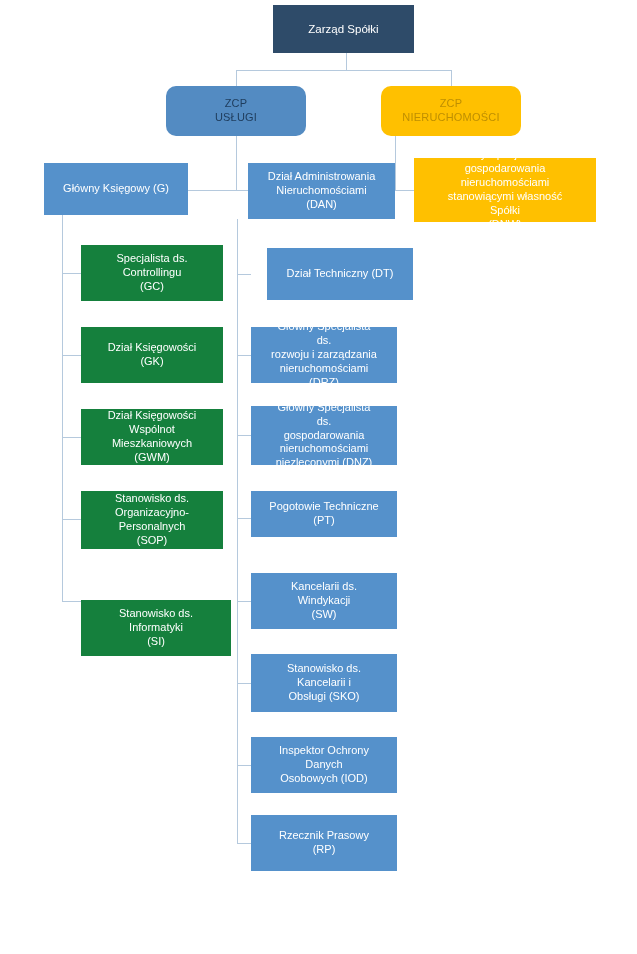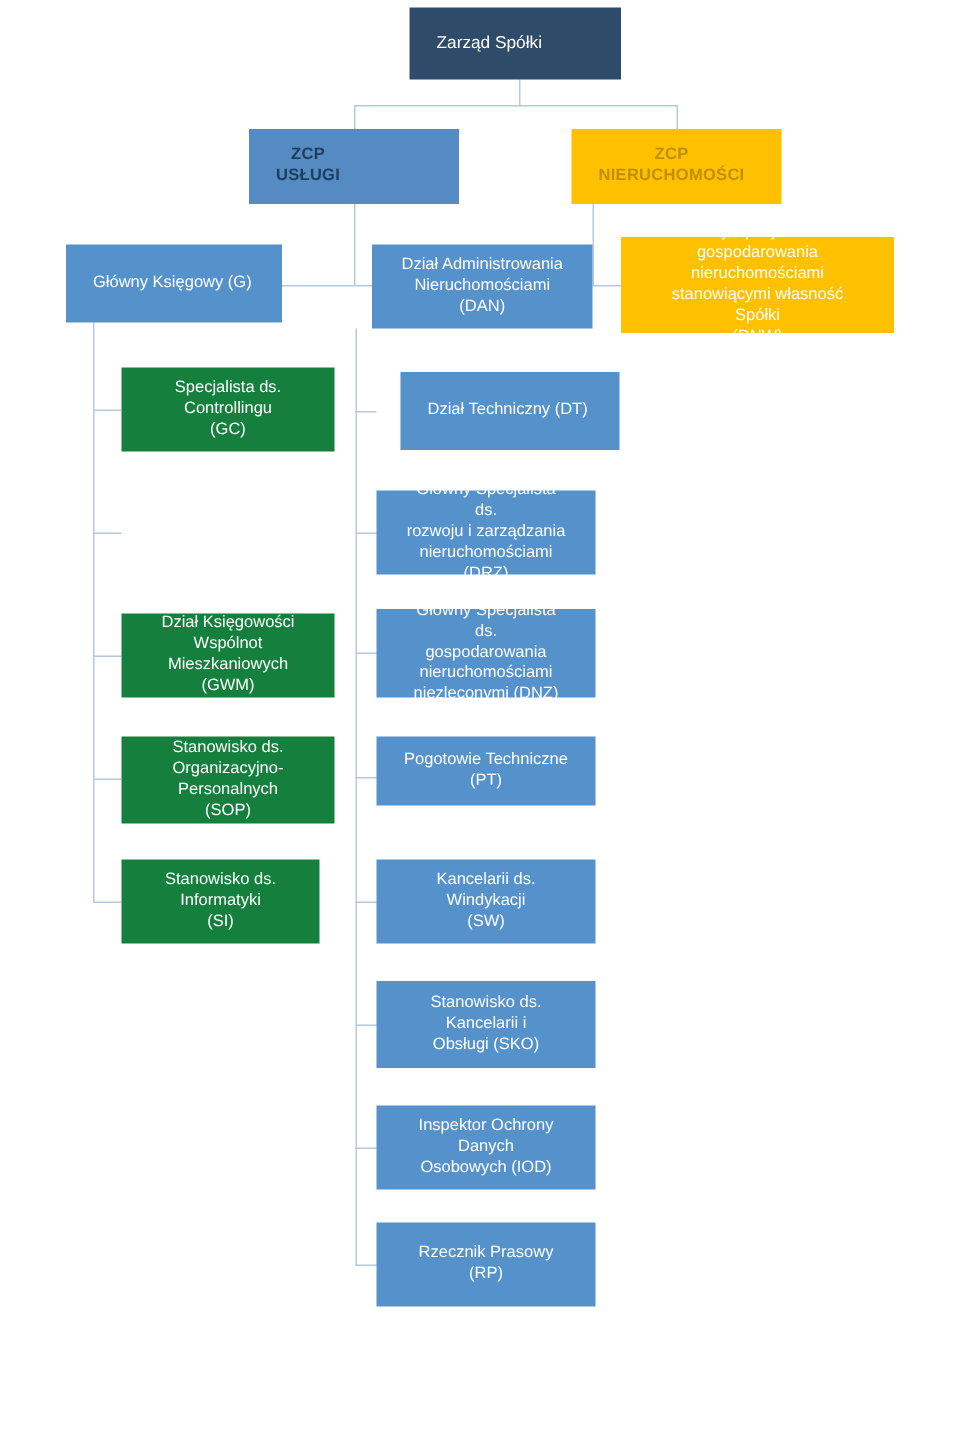--- a/index.html
+++ b/index.html
@@ -5,31 +5,31 @@
   html,body{margin:0;padding:0;background:#ffffff;}
   #stage{
     position:relative;
     width:637px;height:954px;
     background:#ffffff;
     font-family:"Liberation Sans","DejaVu Sans",sans-serif;
     overflow:hidden;
   }
   .node{
     position:absolute;
-    display:flex;align-items:center;justify-content:flex-start;
+    display:flex;align-items:center;justify-content:center;
     text-align:center;
     box-sizing:border-box;
     padding:1px 18px;
     font-size:11px;
     line-height:1.27;
     color:#ffffff;
   }
   .lbl{white-space:pre-line;display:block;}
   .dark{background:#2E4B69;font-size:11.5px;}
-  .lvl2{font-weight:bold;letter-spacing:.2px;}
+  .lvl2{font-weight:normal;letter-spacing:.2px;border-radius:10px;}
   .lvl2-blue{background:#538BC2;color:#1E3C5C;}
   .lvl2-gold{background:#FFC000;color:#BF8F00;}
   .mid{background:#5591CB;}
   .light{background:#15803d;}
   .gold{background:#FFC000;color:#ffffff;}
   .cl{position:absolute;background:#B5C9DD;}
   .cl.v{width:1px;}
   .cl.h{height:1px;}
 </style>
 </head>
@@ -85,30 +85,33 @@
     <span class="lbl">Główny Specjalista ds.
 gospodarowania nieruchomościami
 stanowiącymi własność Spółki
 (DNW)</span>
   </div>
 
   <div class="node light" style="left:81px;top:245px;width:142px;height:56px">
     <span class="lbl">Specjalista ds. Controllingu
 (GC)</span>
   </div>
+  <div class="node light" style="left:81px;top:327px;width:142px;height:56px">
+    <span class="lbl">Dział Księgowości (GK)</span>
+  </div>
   <div class="node light" style="left:81px;top:409px;width:142px;height:56px">
     <span class="lbl">Dział Księgowości Wspólnot
 Mieszkaniowych (GWM)</span>
   </div>
   <div class="node light" style="left:81px;top:491px;width:142px;height:58px">
     <span class="lbl">Stanowisko ds.
 Organizacyjno-Personalnych
 (SOP)</span>
   </div>
-  <div class="node light" style="left:81px;top:573px;width:132px;height:56px">
+  <div class="node light" style="left:81px;top:600px;width:150px;height:56px">
     <span class="lbl">Stanowisko ds. Informatyki
 (SI)</span>
   </div>
 
   <div class="node mid" style="left:267px;top:248px;width:146px;height:52px">
     <span class="lbl">Dział Techniczny (DT)</span>
   </div>
   <div class="node mid" style="left:251px;top:327px;width:146px;height:56px">
     <span class="lbl">Główny Specjalista ds.
 rozwoju i zarządzania

